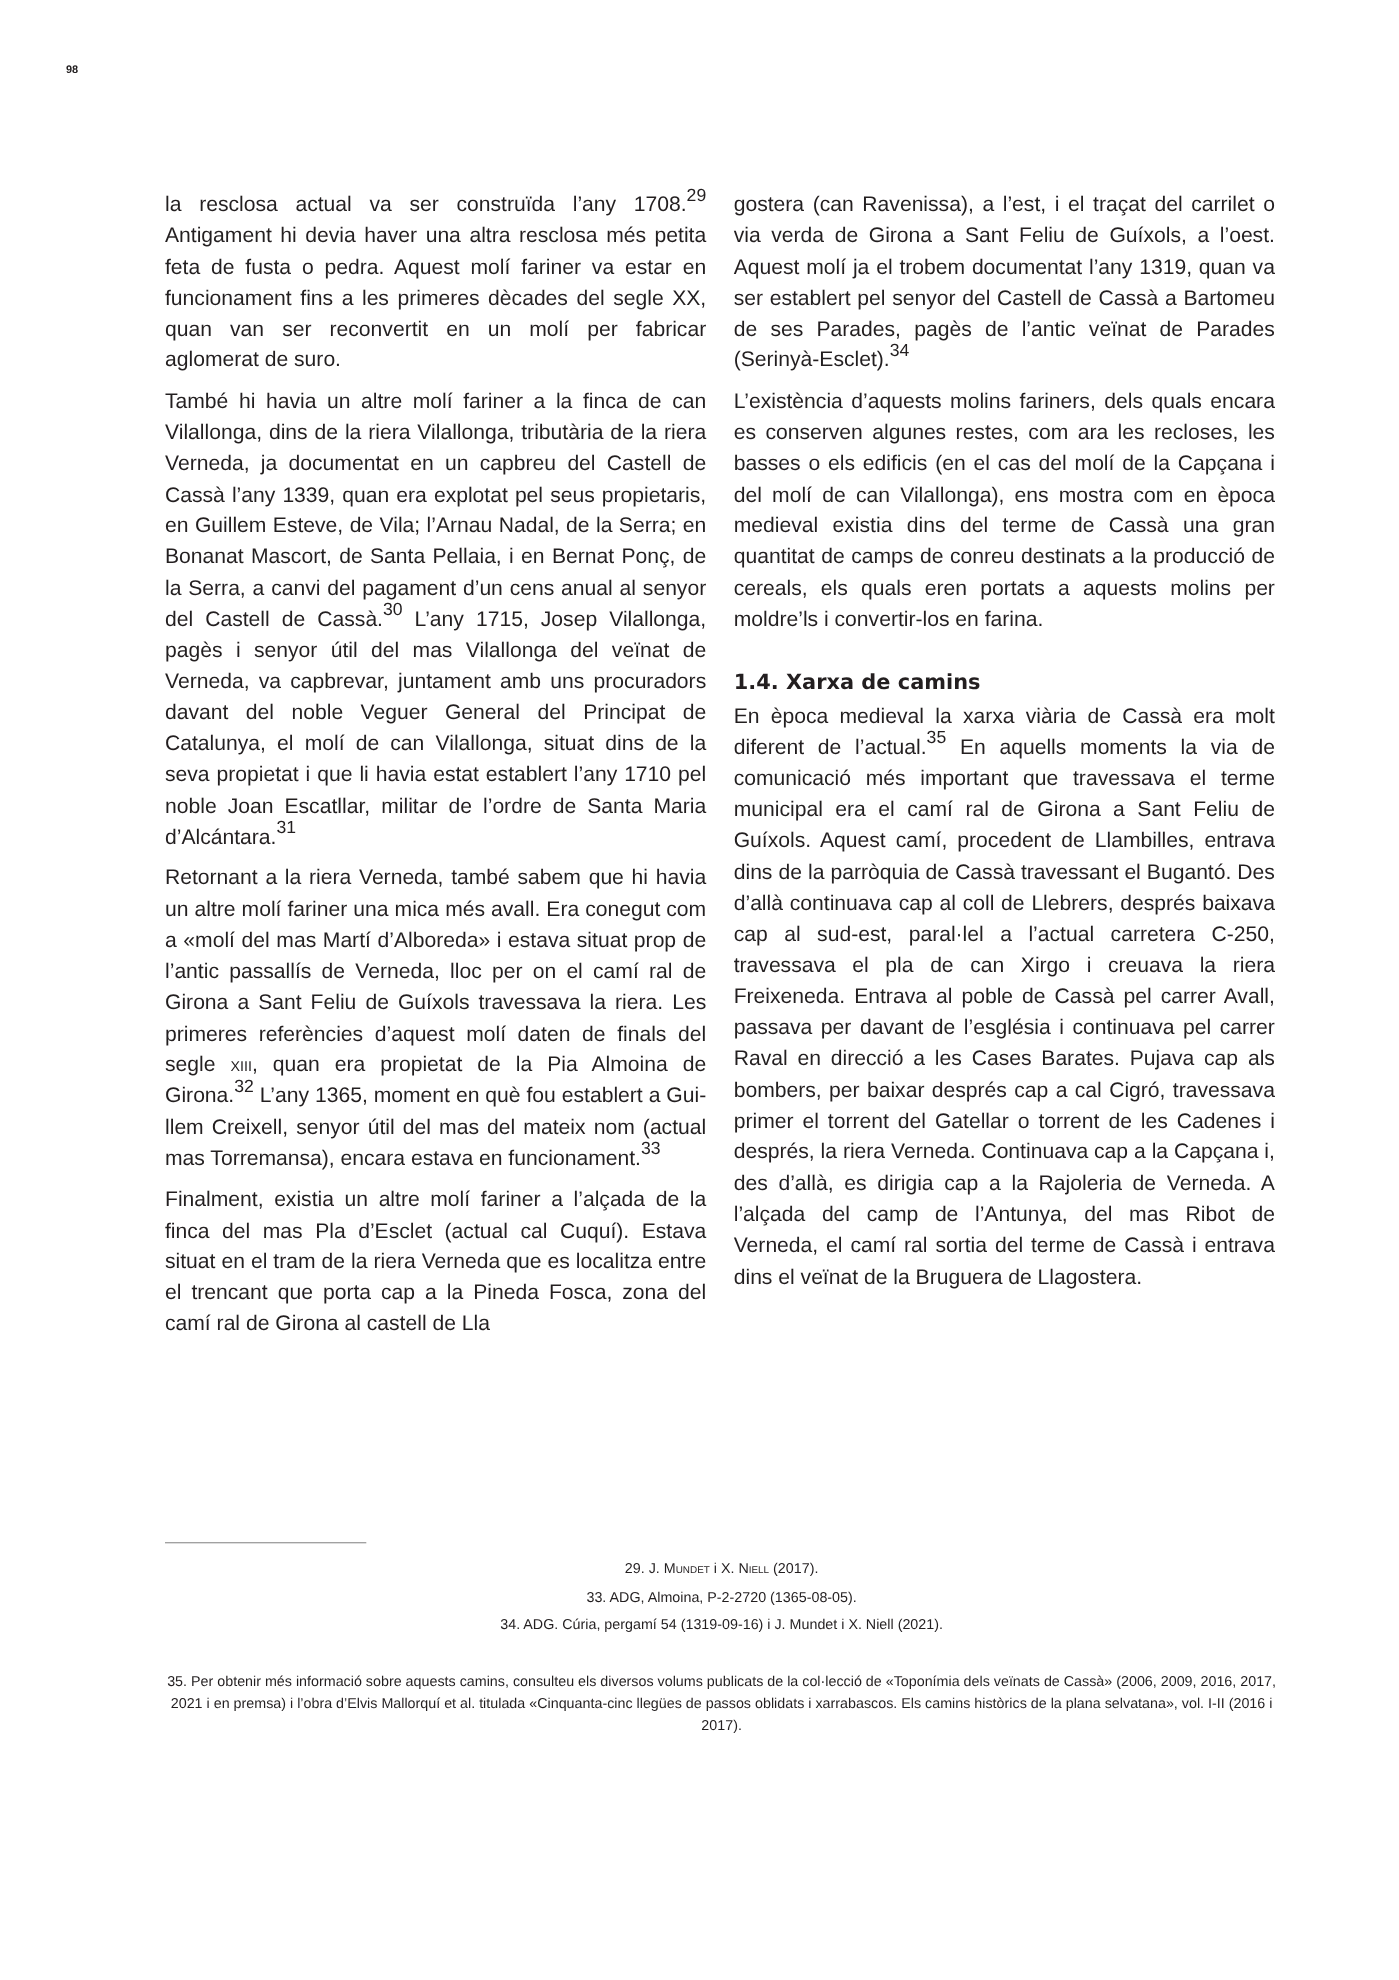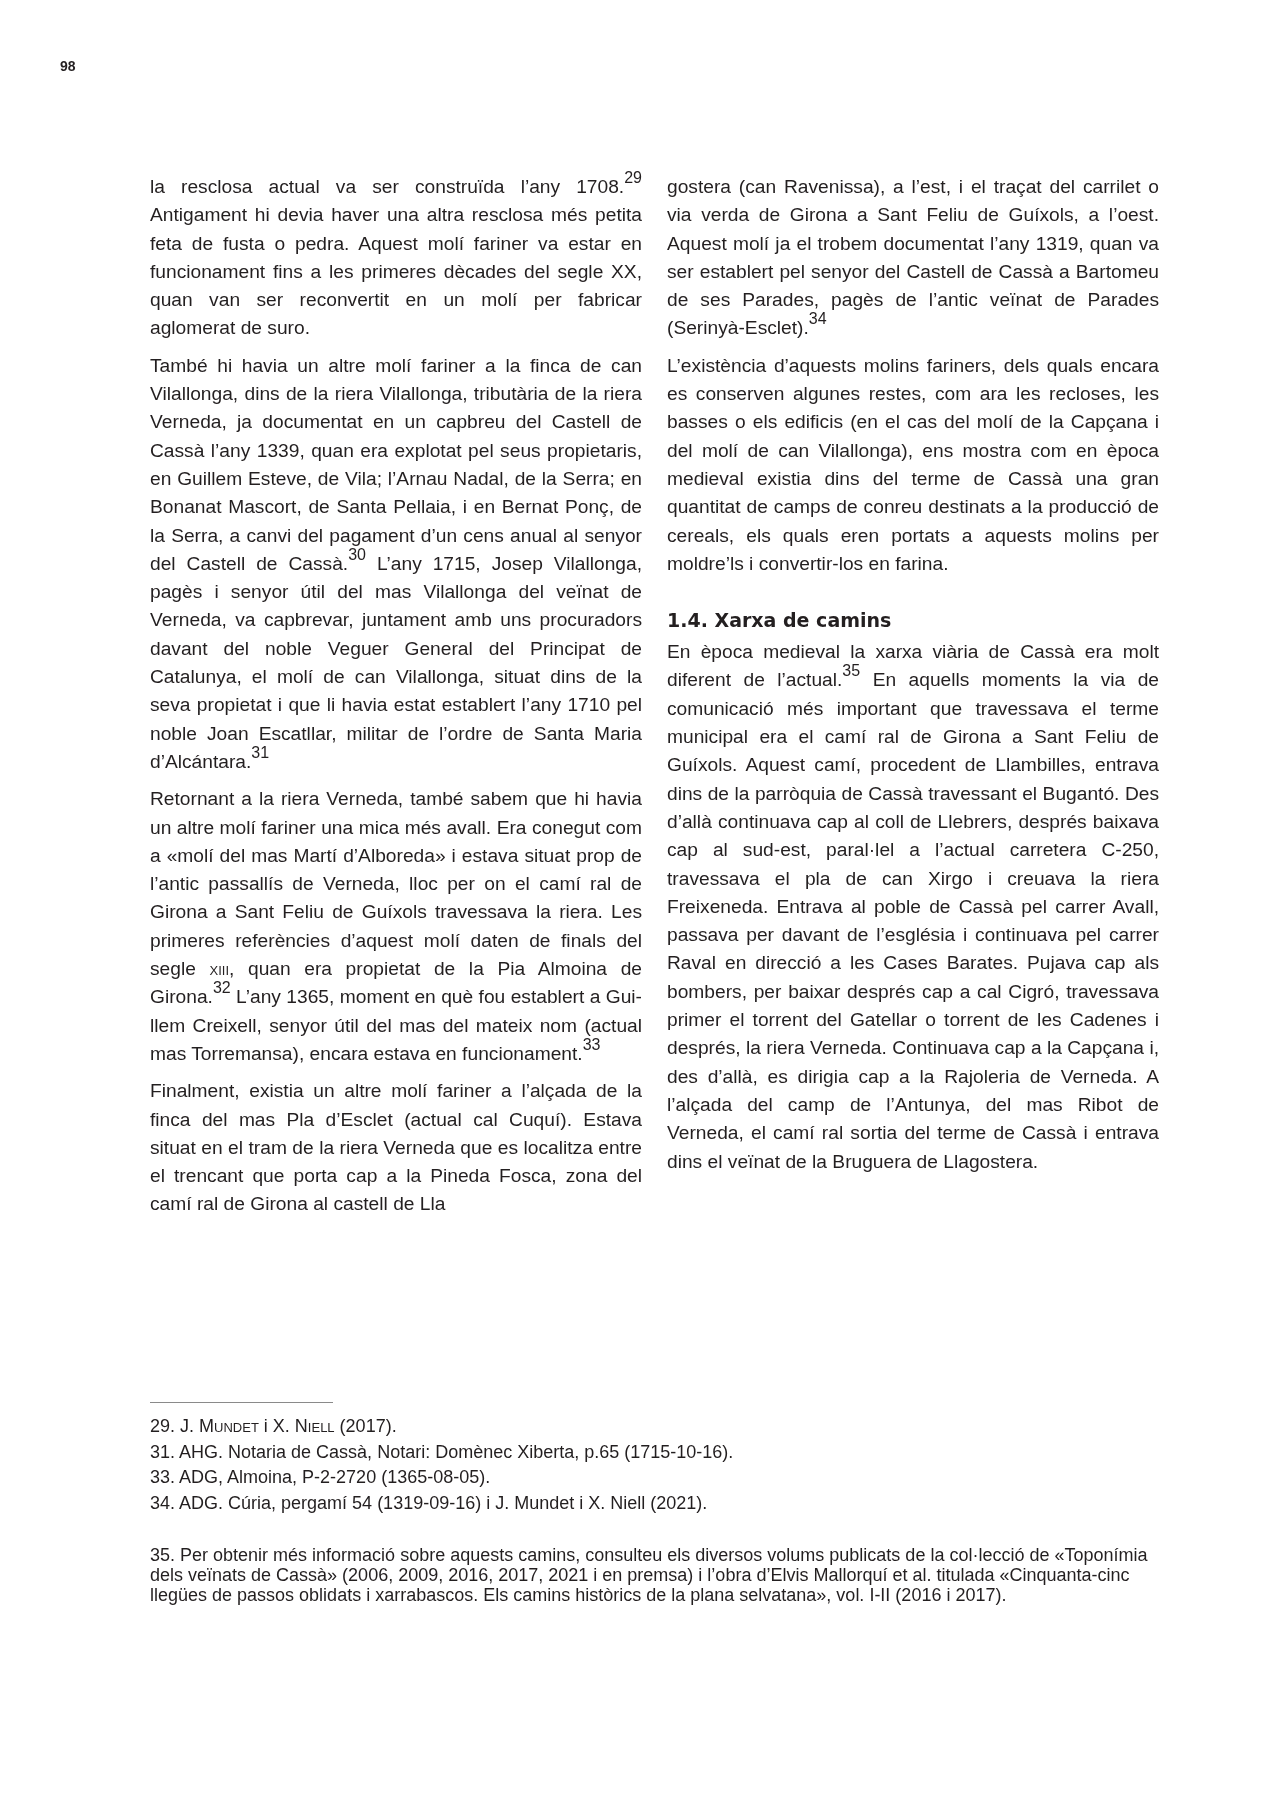--- a/index.html
+++ b/index.html
@@ -3,21 +3,21 @@
 <meta charset="utf-8">
 <style>
   html, body { margin: 0; padding: 0; background: #ffffff; }
   body {
     width: 1272px; height: 1800px; position: relative; overflow: hidden;
     font-family: "Liberation Sans", "DejaVu Sans", sans-serif;
     color: #231f20;
   }
   .page-number {
     position: absolute; left: 60px; top: 58px;
-    font-size: 14px; font-weight: bold; color: #231f20;
+    font-size: 10px; font-weight: bold; color: #231f20;
   }
   .column {
     position: absolute; top: 173px; width: 492px;
     font-size: 19.2px; line-height: 28.3px; text-align: justify;
     hyphens: manual;
   }
   .col-left { left: 150px; }
   .col-right { left: 667px; }
   .column p { margin: 0 0 9px 0; }
   .column sup { font-size: 16px; line-height: 0; vertical-align: 0.6em; }
@@ -25,21 +25,21 @@
   .section-heading {
     font-family: "DejaVu Sans", sans-serif; font-weight: bold;
     font-size: 19px; line-height: 28px; margin: 28px 0 4px 0;
   }
   .footnote-rule {
     position: absolute; left: 150px; top: 1402px;
     width: 183px; height: 1px; background: #8a8a8a;
   }
   .footnotes {
     position: absolute; left: 150px; top: 1416px; width: 1012px;
-    font-size: 18px; line-height: 20px; color: #231f20;
+    font-size: 13px; line-height: 20px; color: #231f20; text-align: center;
   }
   .footnotes .fn { margin: 0 0 5.5px 0; }
   .footnotes .fn-35 { line-height: 20px; margin-top: 32px; }
 </style>
 </head>
 <body>
 
 <div class="page-number">98</div>
 
 <div class="column col-left">
@@ -59,17 +59,16 @@
 
   <div class="section-heading">1.4. Xarxa de camins</div>
 
   <p><span>En època medieval la xarxa viària de Cassà era molt diferent de l’actual.</span><sup>35</sup><span> En aquells moments la via de comunicació més important que travessava el ter­me municipal era el camí ral de Girona a Sant Feliu de Guíxols. Aquest camí, procedent de Llambilles, entrava dins de la parròquia de Cassà travessant el Bugantó. Des d’allà continuava cap al coll de Lle­brers, després baixava cap al sud-est, paral·lel a l’actual carretera C-250, travessava el pla de can Xirgo i creuava la riera Freixeneda. Entrava al poble de Cassà pel carrer Avall, passava per davant de l’església i continuava pel carrer Raval en direcció a les Cases Barates. Pujava cap als bombers, per baixar després cap a cal Cigró, travessava primer el torrent del Gatellar o torrent de les Cadenes i després, la riera Verneda. Continuava cap a la Capçana i, des d’allà, es dirigia cap a la Rajoleria de Verneda. A l’alçada del camp de l’Antunya, del mas Ribot de Verneda, el camí ral sortia del terme de Cassà i entrava dins el veïnat de la Bruguera de Llagostera.</span></p>
 </div>
 
 <div class="footnote-rule"></div>
 
 <div class="footnotes">
   <div class="fn"><span>29.</span> <span>J. </span><span class="sc">Mundet</span><span> i X. </span><span class="sc">Niell</span><span> (2017).</span></div>
-  <div class="fn"><span>31.</span> <span>AHG. Notaria de Cassà, Notari: Domènec Xiberta, p.65 (1715-10-16).</span></div>
   <div class="fn"><span>33.</span> <span>ADG, Almoina, P-2-2720 (1365-08-05).</span></div>
   <div class="fn"><span>34.</span> <span>ADG. Cúria, pergamí 54 (1319-09-16) i J. Mundet i X. Niell (2021).</span></div>
   <div class="fn fn-35"><span>35.</span> <span>Per obtenir més informació sobre aquests camins, consulteu els diversos volums publicats de la col·lecció de «Toponímia dels veïnats de Cassà» (2006, 2009, 2016, 2017, 2021 i en premsa) i l’obra d’Elvis Mallorquí et al. titulada «Cinquanta-cinc llegües de passos oblidats i xarrabascos. Els camins històrics de la plana selvatana», vol. I-II (2016 i 2017).</span></div>
 </div>
 
 </body></html>

